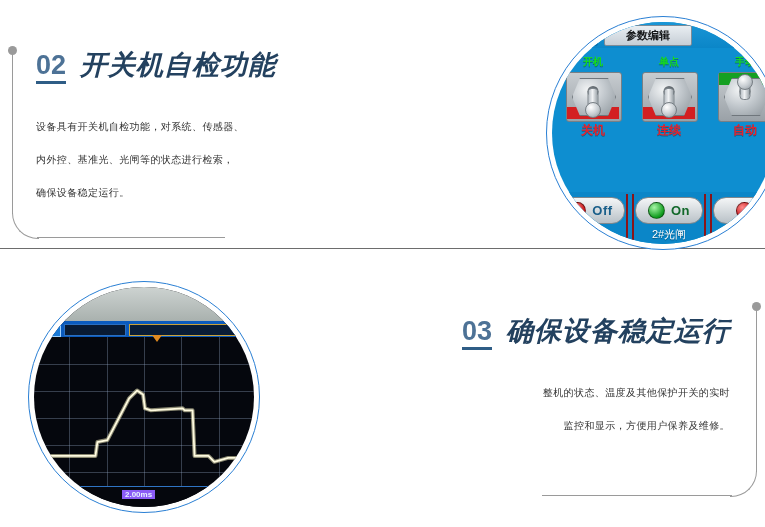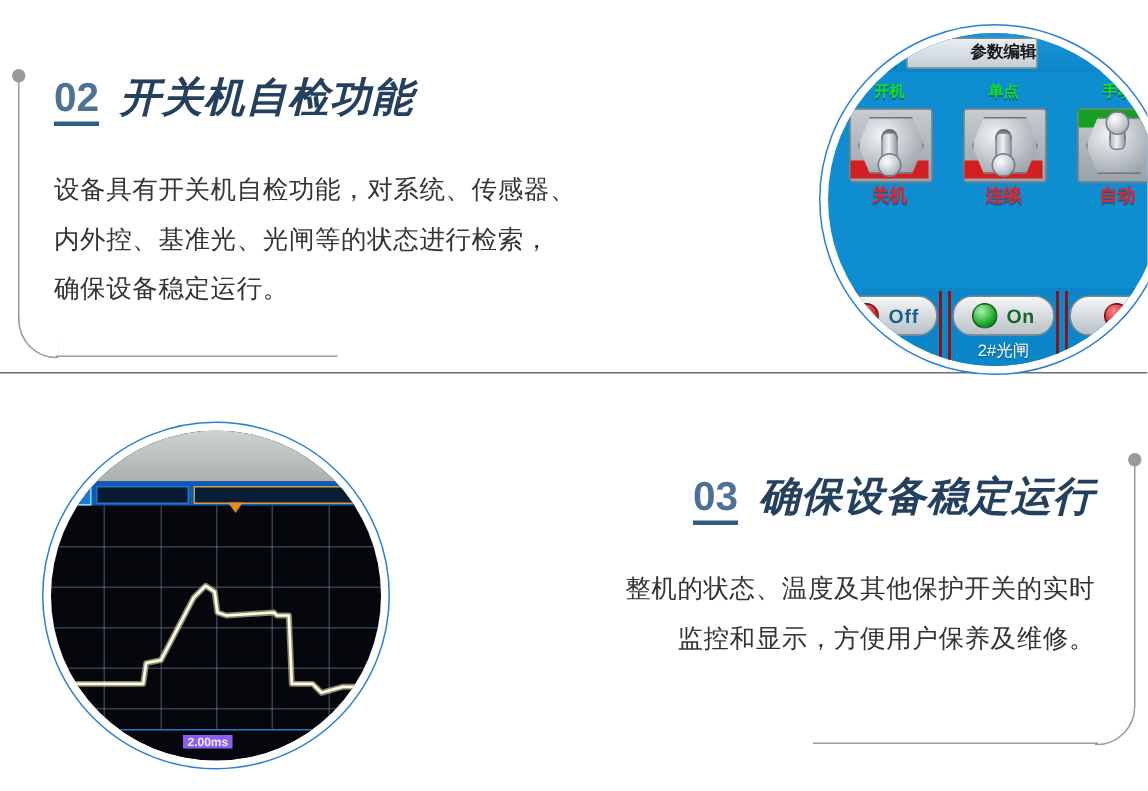--- a/index.html
+++ b/index.html
@@ -44,21 +44,21 @@
   #text-03 .heading{justify-content:flex-end;}
   .hnum{
     font-size:27px;font-weight:bold;color:#4d7296;letter-spacing:0px;
     border-bottom:3px solid #2f5d86;padding-bottom:2px;line-height:1;
   }
   .htitle{
     font-size:27px;font-weight:bold;color:#23415f;
     letter-spacing:1px;line-height:1;white-space:nowrap;font-style:italic;
   }
   .bodytext{
-    font-size:17px;color:#333333;line-height:33px;
+    font-size:10px;color:#333333;line-height:33px;
     letter-spacing:0.4px;white-space:nowrap;
   }
   .bodytext div{white-space:nowrap;}
 
   
   #divider{position:absolute;left:0;top:248px;width:765px;height:1px;background:#6d6d6d;}
 
   
   .photo-circle{
     position:absolute;border-radius:50%;
@@ -77,21 +77,21 @@
   .hmi{position:absolute;inset:0;background:#0e8ed0;}
   .hmi-topbar{
     position:absolute;left:0;top:0;width:100%;height:26px;
     background:linear-gradient(#1a96d6,#0b86c8);
   }
   .hmi-tab{
     position:absolute;top:3px;height:19px;
     background:linear-gradient(#e9eef2,#c6ced6);
     border:1px solid #7d8b97;border-radius:2px;
     font-size:11px;line-height:18px;color:#16181a;
-    text-align:right;font-weight:bold;overflow:hidden;
+    text-align:center;font-weight:bold;overflow:hidden;
   }
   #hmi-tab-small{left:8px;width:36px;background:linear-gradient(#2f9fe0,#0d80c2);
     border-color:#0a6ea8;color:#c9f05a;}
   #hmi-tab-param{left:52px;width:86px;}
 
   .switch-col{position:absolute;top:32px;width:66px;text-align:center;}
   #sw1{left:8px;}
   #sw2{left:84px;}
   #sw3{left:160px;}
   .sw-top{font-size:10px;font-weight:bold;color:#16e016;line-height:16px;

